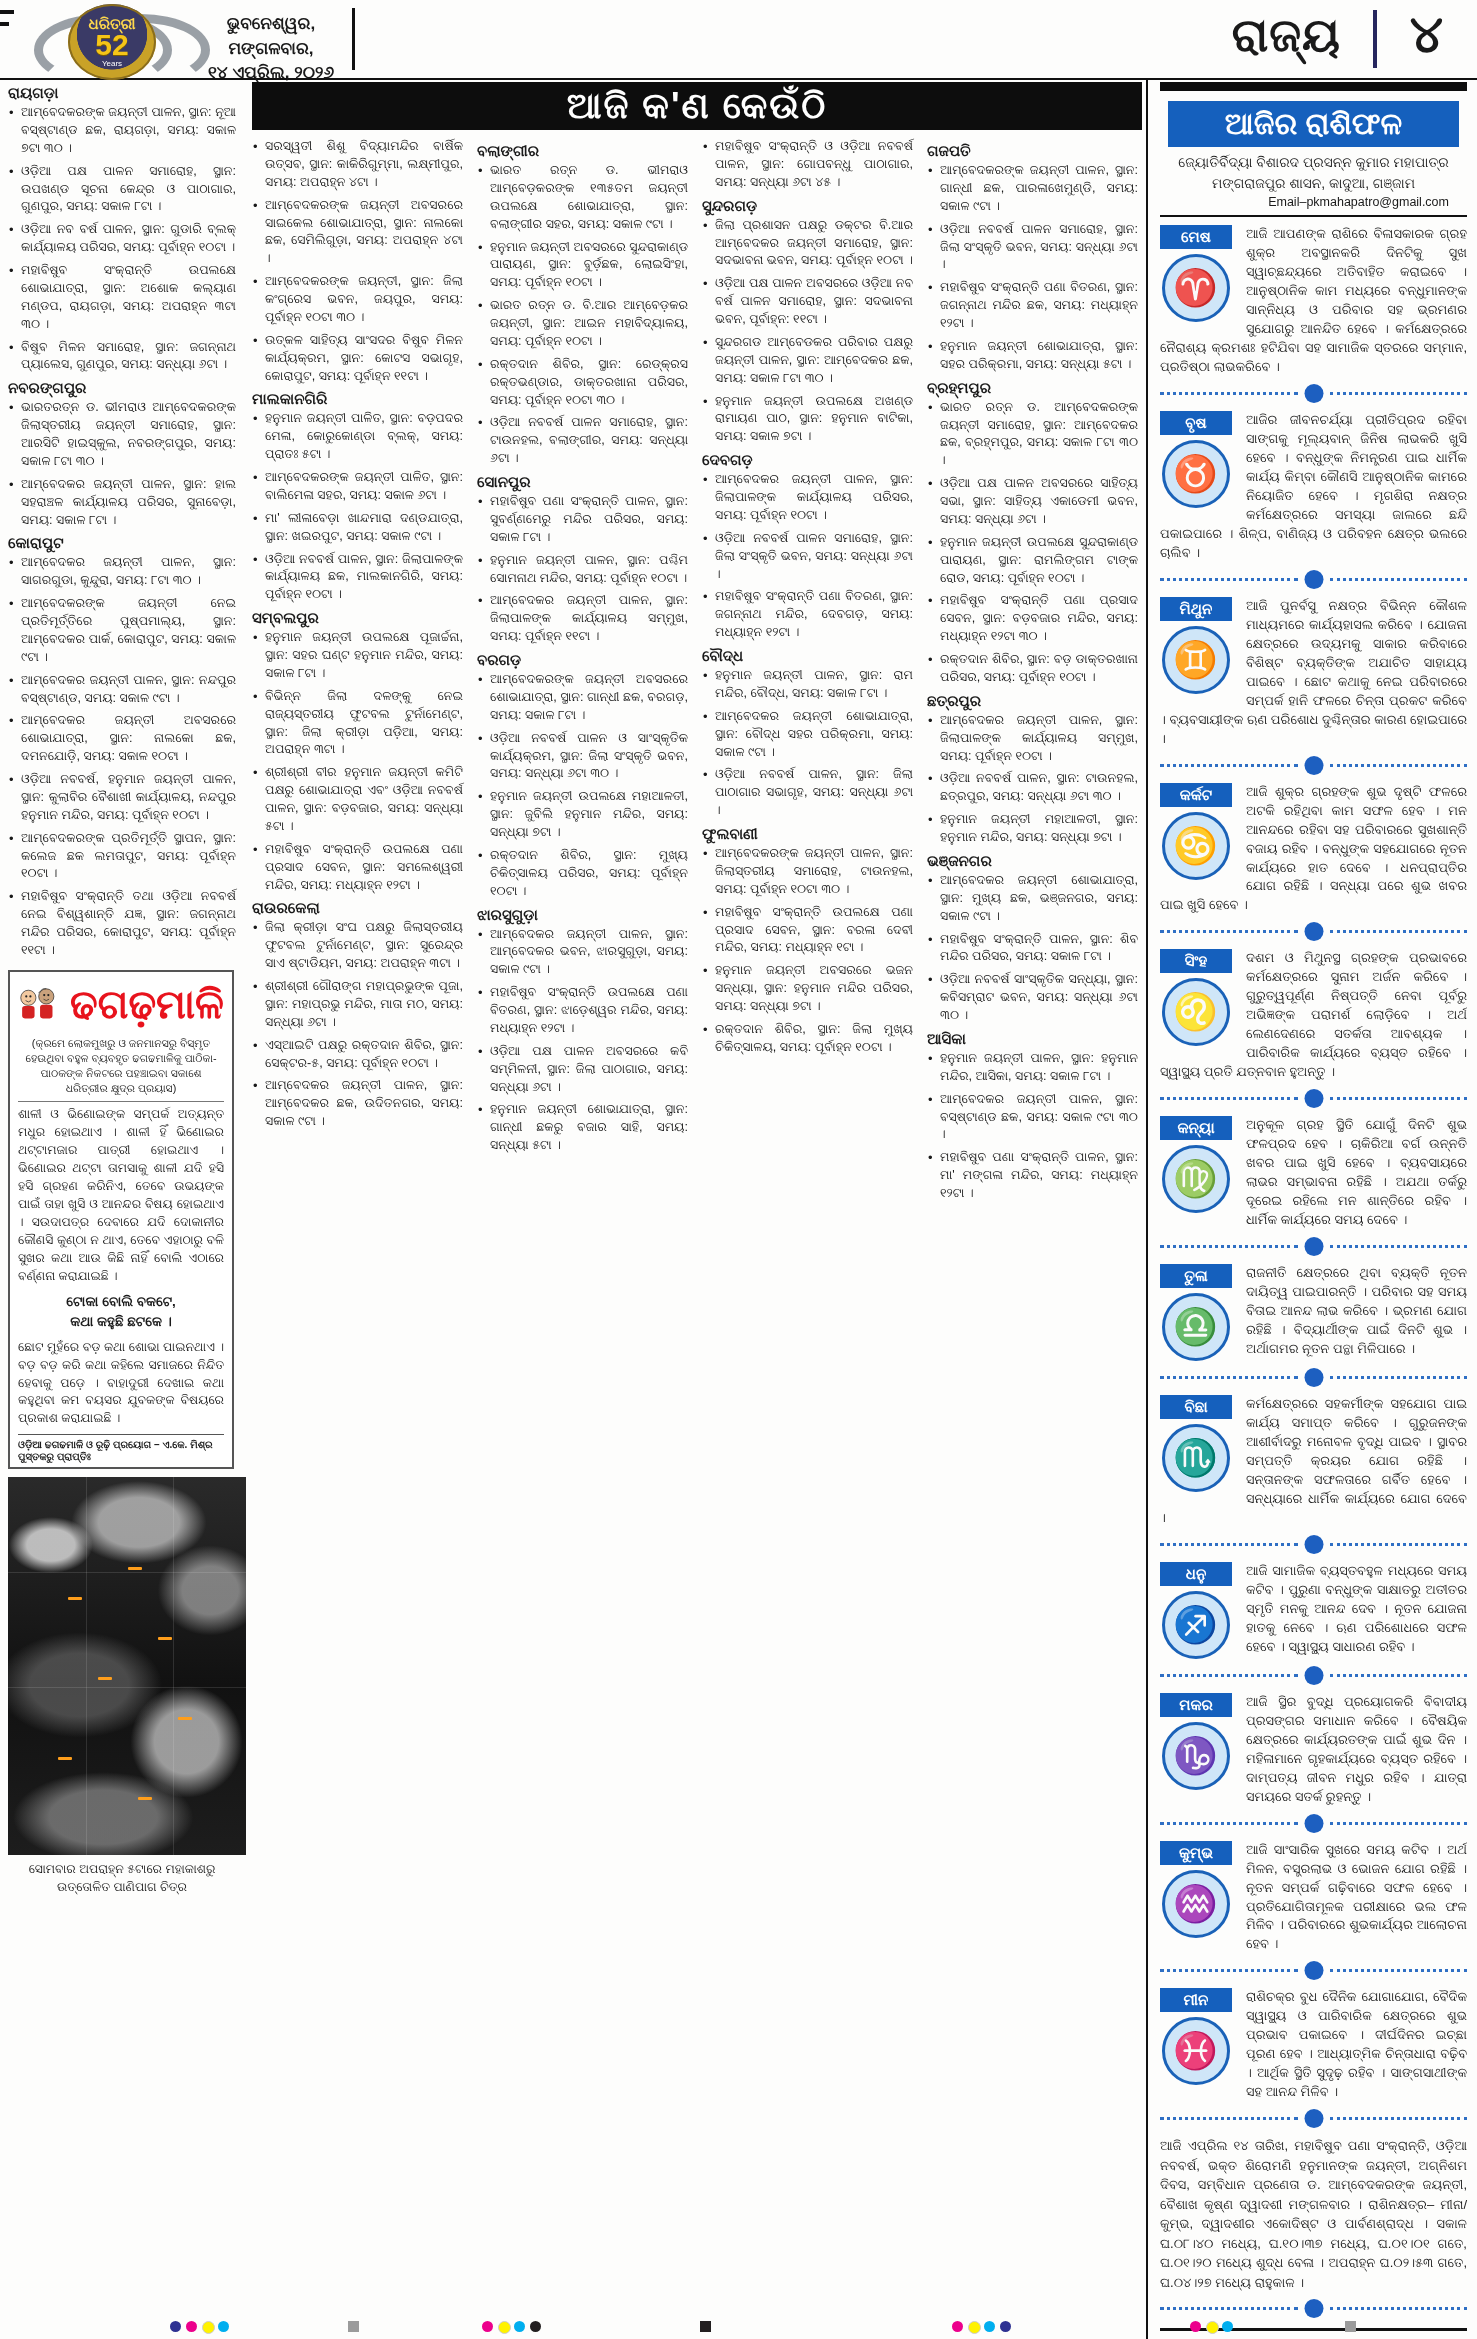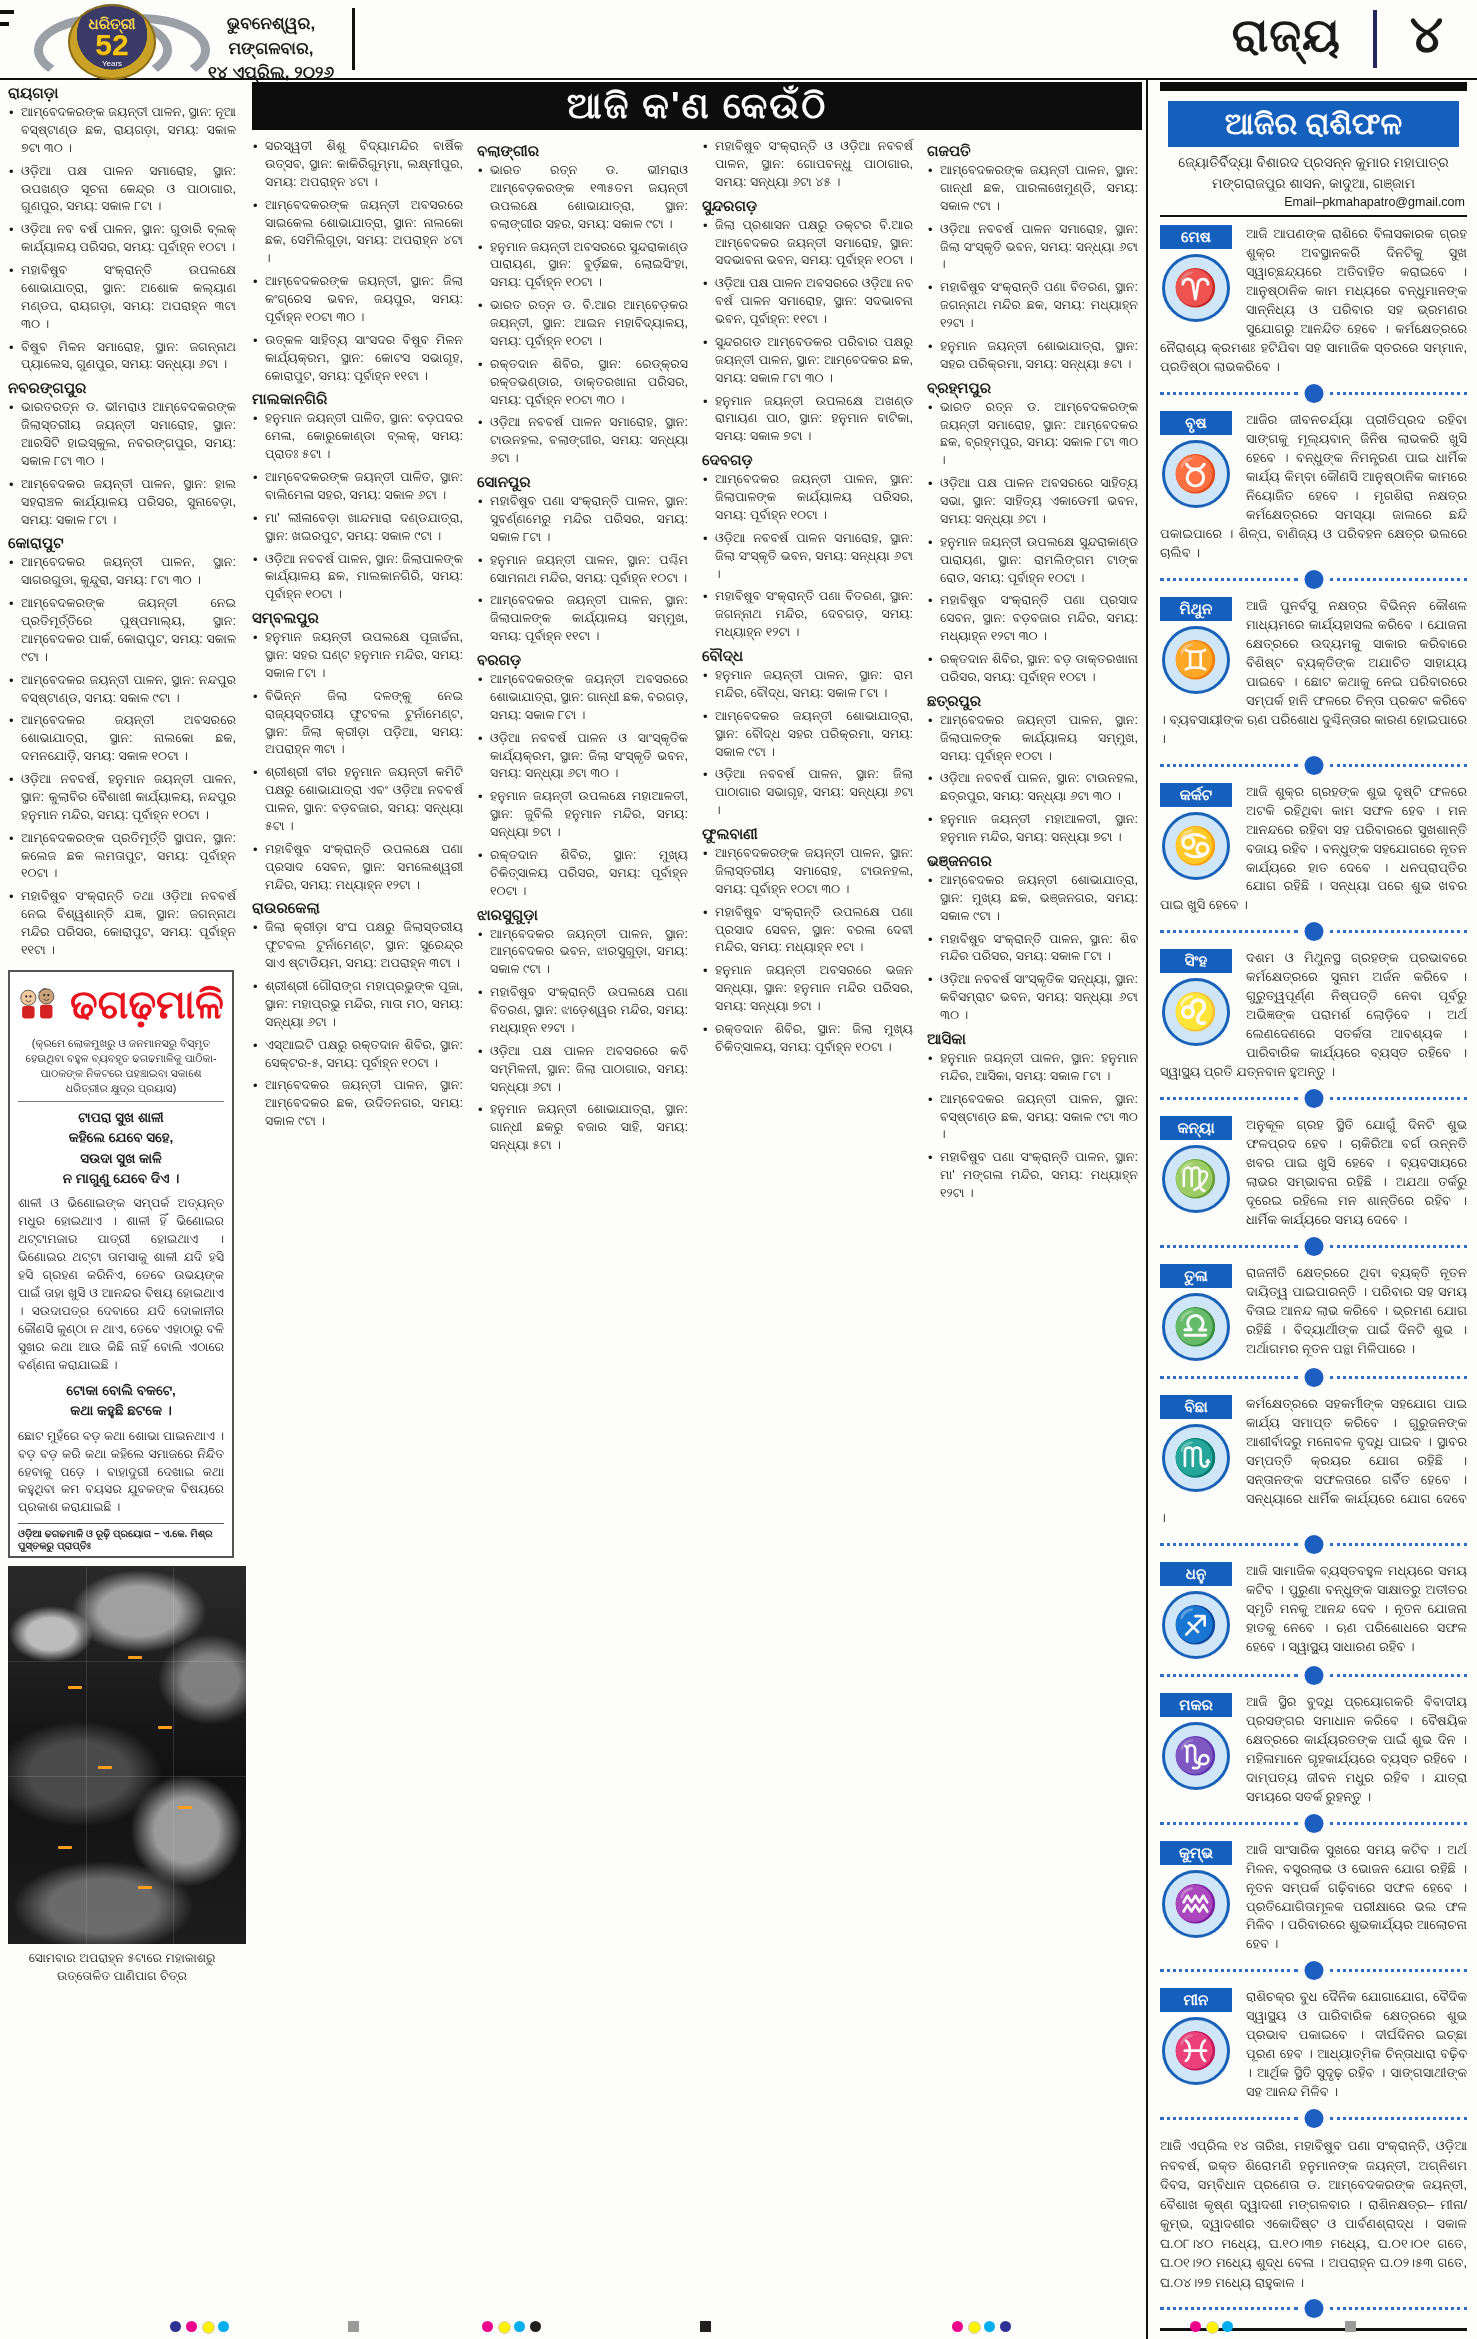--- a/index.html
+++ b/index.html
@@ -54,21 +54,21 @@
     linear-gradient(180deg,#2a2a2a 0%,#111 55%,#1d1d1d 100%);}
   .grid-line{position:absolute;background:rgba(255,255,255,.12);}
   .speck{position:absolute;width:14px;height:3px;background:#ff9e1b;border-radius:1px;}
   .wx-caption{font-size:12.4px;line-height:1.4;padding:6px 2px 0;text-align:center;}
   
   .sidebar{width:331px;border-left:2px solid #111;padding:0 10px 0 12px;box-sizing:border-box;position:relative;overflow:hidden;}
   .side-topbar{height:9px;background:#0d0d0d;margin:2px 0 10px;}
   .rashi-banner{background:#1560bd;color:#fff;font-weight:bold;font-size:30px;text-align:center;
     height:46px;line-height:46px;margin:0 8px;}
   .astro{font-size:13.8px;text-align:center;line-height:1.5;margin-top:6px;}
-  .astro-email{font-size:12.5px;text-align:right;margin:1px 2px 6px;}
+  .astro-email{font-size:12.5px;text-align:right;margin:1px 18px 6px;}
   .side-rule{border-top:2.5px solid #111;margin:0 0 8px;}
   .sign{overflow:hidden;margin-bottom:2px;}
   .sign-badge{float:left;width:78px;margin-right:8px;}
   .sign-chip{display:block;width:72px;background:#1560bd;color:#fff;font-weight:bold;font-size:15px;
     text-align:center;padding:3px 0;margin-bottom:5px;}
   .sign-circle{width:62px;height:62px;border-radius:50%;background:#cfe6f8;border:3px solid #1a62b8;
     display:flex;align-items:center;justify-content:center;font-size:36px;color:#0c0c0c;margin-left:2px;}
   .sign-text{font-size:13px;line-height:1.46;text-align:justify;}
   .divider{position:relative;height:22px;margin:6px 0;}
   .divider::before,.divider::after{content:"";position:absolute;top:9px;width:calc(50% - 16px);border-top:3px dotted #2f6fc4;}
@@ -144,24 +144,20 @@
               <circle cx="38" cy="13" r="1.6" fill="#222"></circle>
                 <circle cx="44" cy="13" r="1.6" fill="#222"></circle>
               <path d="M11 21 q4 4 8 0" stroke="#222" fill="none"></path>
               <path d="M37 19 q4 4 8 0" stroke="#222" fill="none"></path>
               <rect x="6" y="29" width="18" height="18" rx="4" fill="#d42222"></rect>
               <rect x="32" y="27" width="18" height="20" rx="4" fill="#d42222"></rect>
             </svg>
             <div class="dhaga-title">ଢଗଢ଼ମାଳି</div>
           </div>
           <div class="dhaga-intro">(କ୍ରମେ ଲୋକମୁଖରୁ ଓ ଜନମାନସରୁ ବିସ୍ମୃତ ହେଉଥିବା ବହୁଳ ବ୍ୟବହୃତ ଢଗଢମାଳିକୁ ପାଠିକା-ପାଠକଙ୍କ ନିକଟରେ ପହଞ୍ଚାଇବା ସକାଶେ ଧରିତ୍ରୀର କ୍ଷୁଦ୍ର ପ୍ରୟାସ)</div>
-          <div class="verse">ଟାପରା ସୁଖ ଶାଳୀ
-କହିଲେ ଯେବେ ସହେ,
-ସଉଦା ସୁଖ କାଳି
-ନ ମାଗୁଣୁ ଯେବେ ଦିଏ ।</div>
           <div class="prose">ଶାଳୀ ଓ ଭିଣୋଇଙ୍କ ସମ୍ପର୍କ ଅତ୍ୟନ୍ତ ମଧୁର ହୋଇଥାଏ । ଶାଳୀ ହିଁ ଭିଣୋଇର ଥଟ୍ଟାମଜାର ପାତ୍ରୀ ହୋଇଥାଏ । ଭିଣୋଇର ଥଟ୍ଟା ତାମସାକୁ ଶାଳୀ ଯଦି ହସି ହସି ଗ୍ରହଣ କରିନିଏ, ତେବେ ଉଭୟଙ୍କ ପାଇଁ ତାହା ଖୁସି ଓ ଆନନ୍ଦର ବିଷୟ ହୋଇଥାଏ । ସଉଦାପତ୍ର ଦେବାରେ ଯଦି ଦୋକାନୀର କୌଣସି କୁଣ୍ଠା ନ ଥାଏ, ତେବେ ଏହାଠାରୁ ବଳି ସୁଖର କଥା ଆଉ କିଛି ନାହିଁ ବୋଲି ଏଠାରେ ବର୍ଣ୍ଣନା କରାଯାଇଛି ।</div>
           <div class="verse">ଟୋକା ବୋଲି ବକଟେ,
 କଥା କହୁଛି ଛଟକେ ।</div>
           <div class="prose">ଛୋଟ ମୁହଁରେ ବଡ଼ କଥା ଶୋଭା ପାଇନଥାଏ । ବଡ଼ ବଡ଼ କରି କଥା କହିଲେ ସମାଜରେ ନିନ୍ଦିତ ହେବାକୁ ପଡ଼େ । ବାହାଦୁରୀ ଦେଖାଇ କଥା କହୁଥିବା କମ ବୟସର ଯୁବକଙ୍କ ବିଷୟରେ ପ୍ରକାଶ କରାଯାଇଛି ।</div>
           <div class="dhaga-foot">ଓଡ଼ିଆ ଢଗଢମାଳି ଓ ରୂଢ଼ି ପ୍ରୟୋଗ – ଏ.କେ. ମିଶ୍ର ପୁସ୍ତକରୁ ପ୍ରାପ୍ତିଃ</div>
         </div>
 
         <div class="weather">
           <div class="grid-line" style="left:0;top:95px;width:100%;height:1px;"></div>
           <div class="grid-line" style="left:0;top:210px;width:100%;height:1px;"></div>

